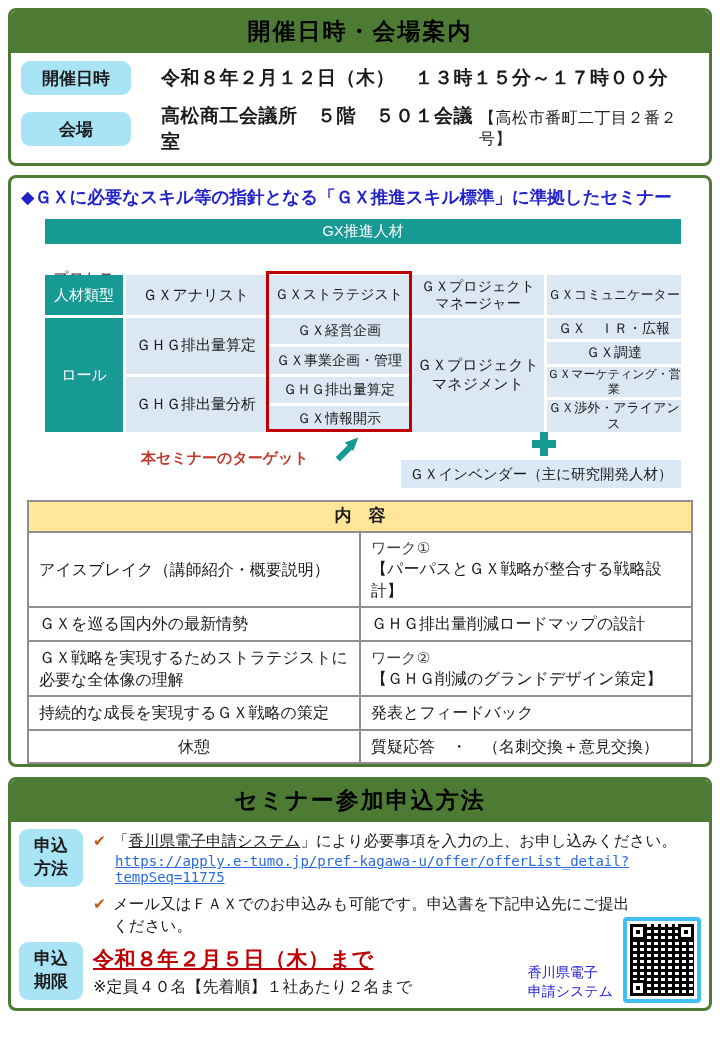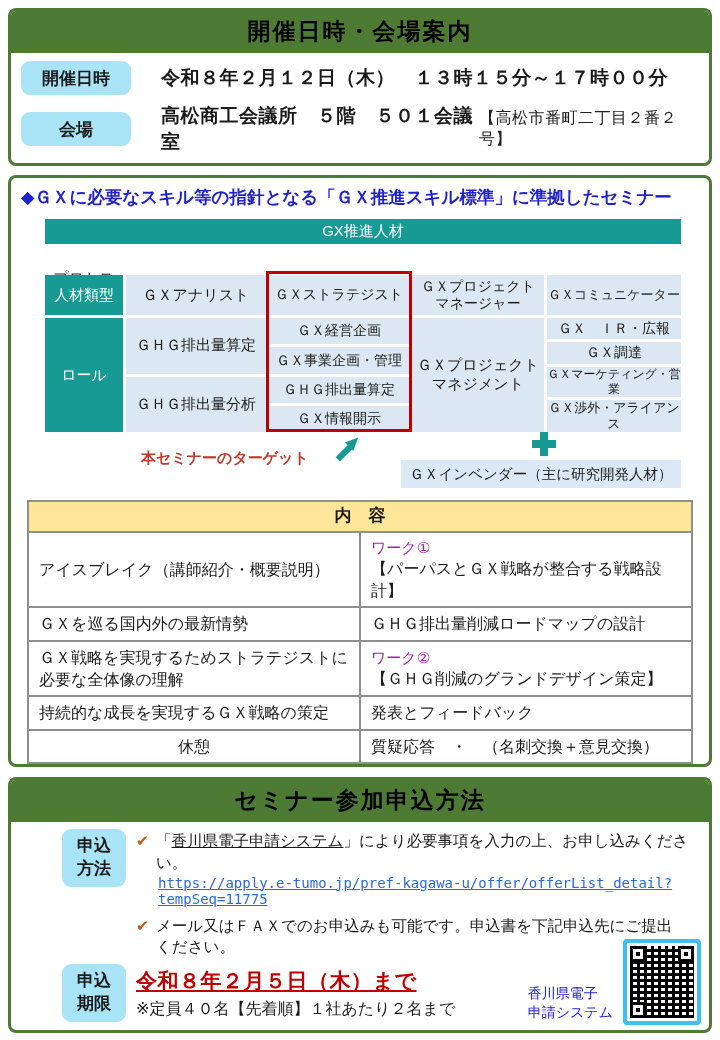--- a/index.html
+++ b/index.html
@@ -42,25 +42,25 @@
   .plus { position:absolute; left:487px; top:0; width:24px; height:24px; }
   .plus::before { content:""; position:absolute; left:8px; top:0; width:8px; height:24px; background:#189a94; }
   .plus::after { content:""; position:absolute; left:0; top:8px; width:24px; height:8px; background:#189a94; }
   .inventor { position:absolute; left:356px; top:28px; width:280px; height:28px; background:#dbe9f6; font-size:14.5px; display:flex; align-items:center; justify-content:center; }
 
   table.content { border-collapse:collapse; margin:8px 16px 0; width:666px; table-layout:fixed; }
   table.content th, table.content td { border:2px solid #8f8f8f; font-size:16px; padding:5px 10px; vertical-align:middle; line-height:1.35; }
   table.content th { background:#ffe699; font-size:17px; padding:3px; text-align:center; }
   td.lcol { width:49%; }
   td.center { text-align:center;margin-left:17px; }
-  .work-tag { color:#a21caf; font-size:15px; display:block; }
+  .work-tag { color:#404040; font-size:15px; display:block; }
 
   
   .sec3 { position:relative; margin-bottom:7px; }
-  .apply-body { padding:7px 12px 8px 8px;margin-left:43px; }
+  .apply-body { padding:7px 12px 8px 8px; }
   .apply-row { display:flex; margin-bottom:6px; }
   .tag2 { background:#a9e3f6; border-radius:9px; width:64px; min-height:58px; display:flex; align-items:center; justify-content:center; font-weight:bold; font-size:17px; line-height:1.35; text-align:center; flex:none; align-self:flex-start; }
   .apply-content { margin-left:10px; padding-top:1px; }
   .check-line { display:flex; font-size:15.5px; line-height:1.4; }
   .check { color:#c55a11; font-weight:bold; margin-right:7px; flex:none; }
   .ulink { text-decoration:underline; color:#1a1a1a; }
   .url { display:block; margin:1px 0 8px 22px; color:#2a6ae0; font-family:"DejaVu Sans Mono","Liberation Mono",monospace; font-size:14px; text-decoration:underline; }
   .deadline { color:#c00000; font-weight:bold; font-size:21px; text-decoration:underline; margin:2px 0 4px; letter-spacing:.5px; }
   .capacity { font-size:16px; }
   .qr-wrap { position:absolute; right:8px; bottom:5px; width:78px; height:86px; border:4px solid #3fc0f0; border-radius:4px; background:#fff; padding:3px; }

